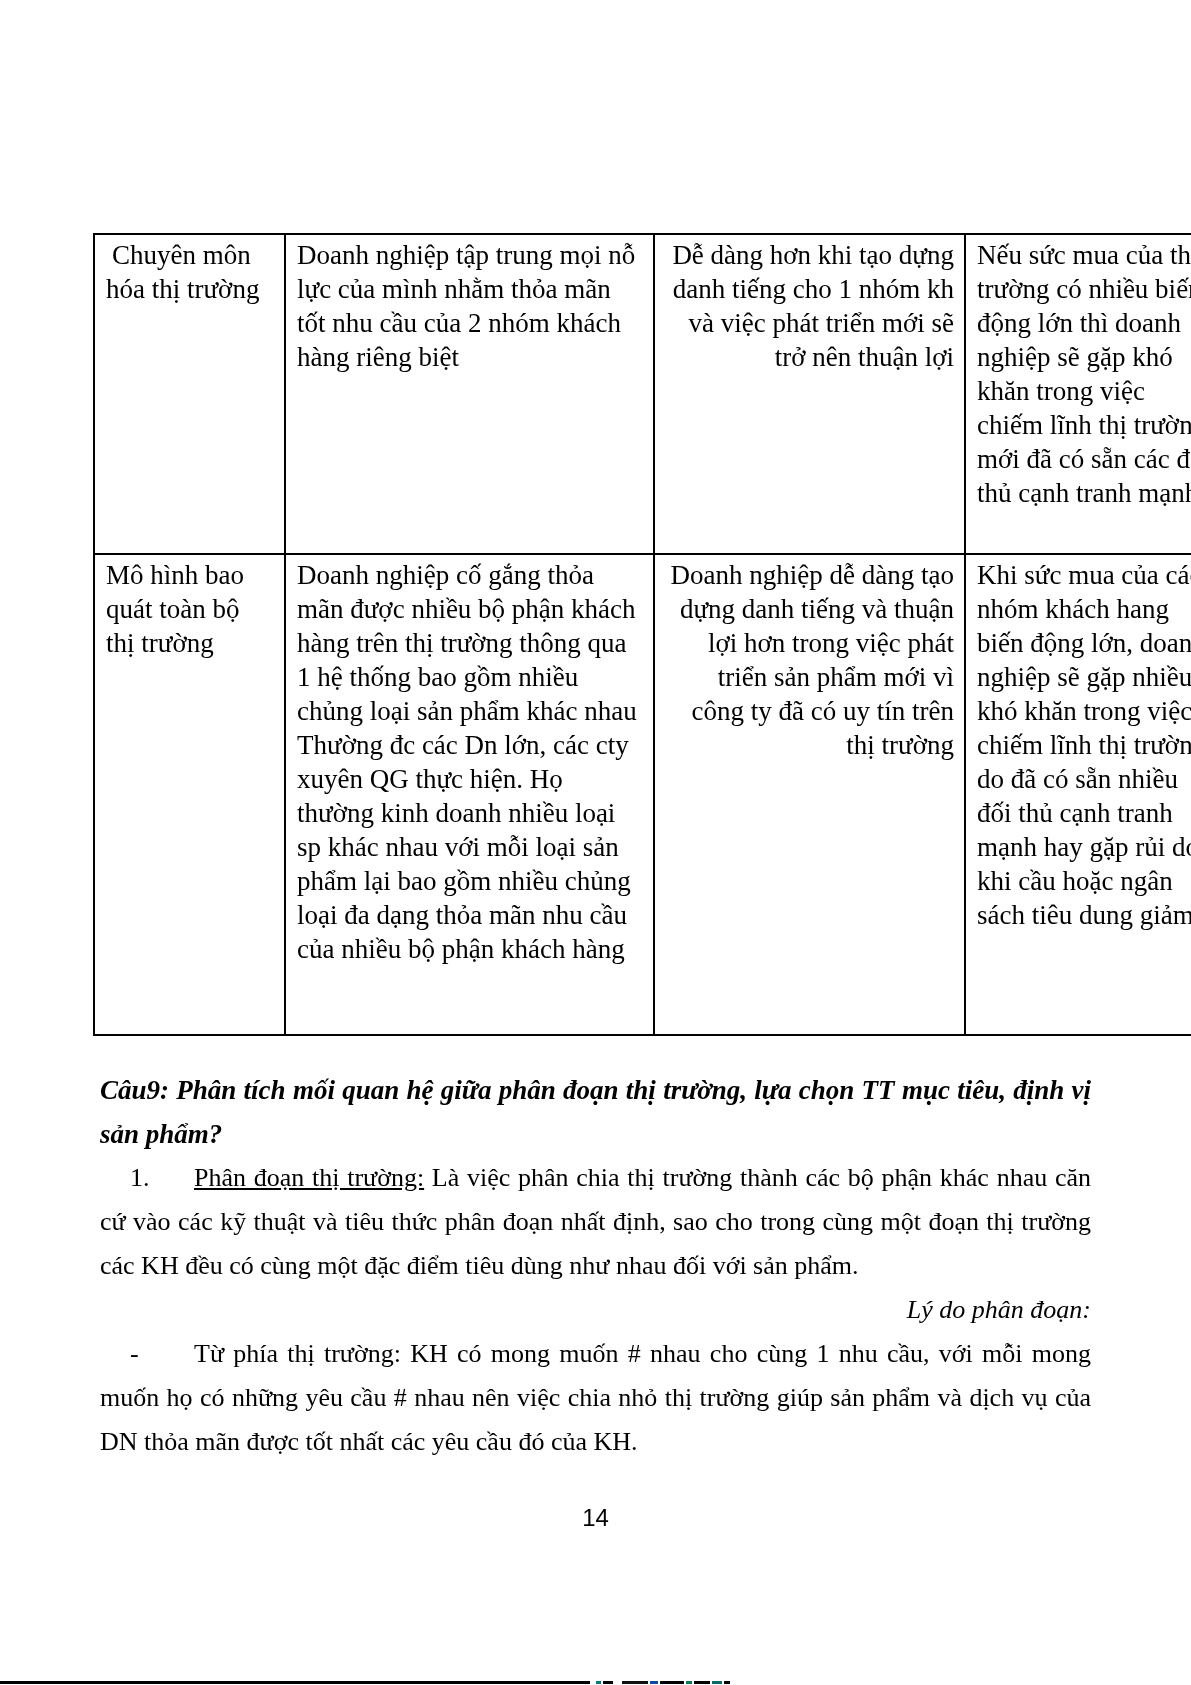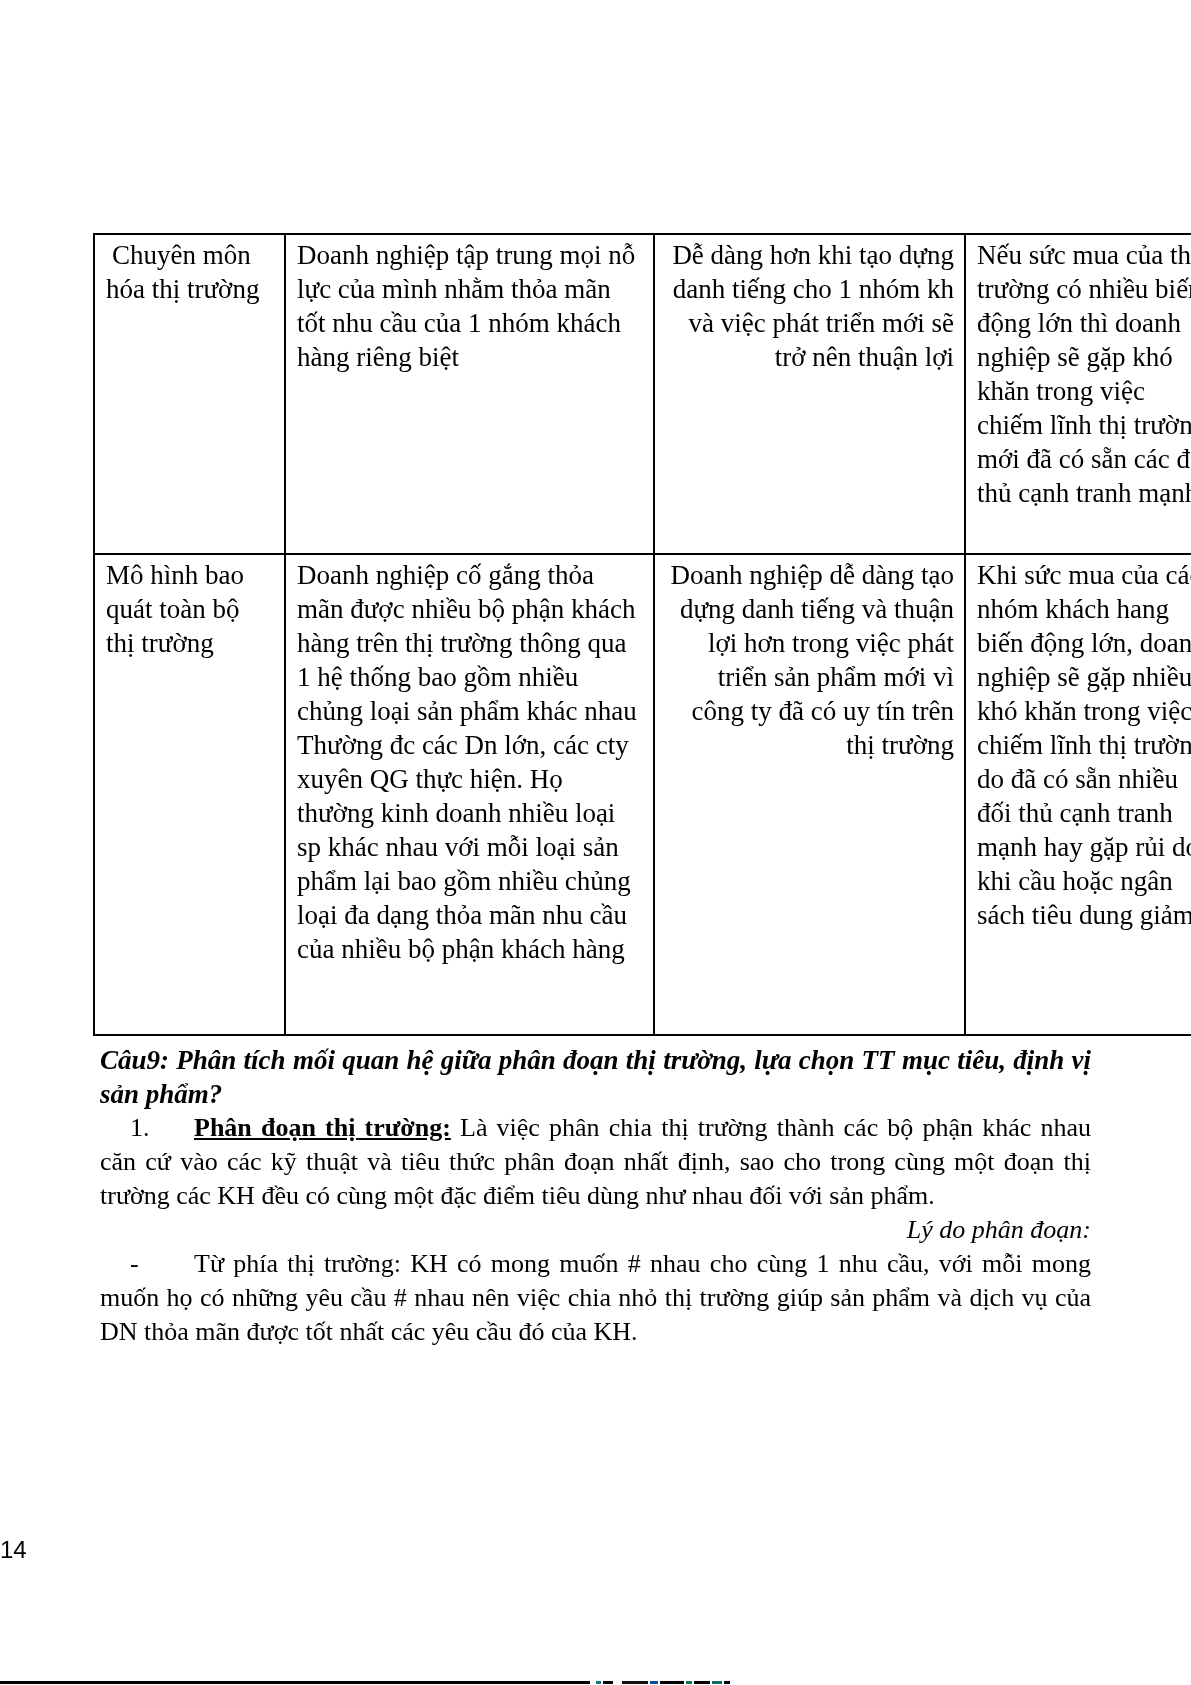--- a/index.html
+++ b/index.html
@@ -33,46 +33,47 @@
   .col-adv    { width: 288px; text-align: right; }
   .col-dis    { width: 236px; }
   .row-1 td { height: 312px; }
   .row-2 td { height: 473px; }
   .indent-first { text-indent: 6px; }
   .cell-par { margin: 0; }
 
   
   .text-block {
     position: absolute;
-    left: 100px; top: 1043px;
+    left: 100px; top: 1068px;
     width: 991px;
     font-size: 26px;
-    line-height: 34px;
+    line-height: 44px;
   }
   .text-block p { margin: 0; padding: 0; }
   .heading {
     font-weight: bold;
     font-style: italic;
     font-size: 27px;
     text-align: justify;
   }
   .para { text-align: justify; }
   .marker {
     display: inline-block;
     margin-left: 30px;
     width: 64px;
   }
-  .lead-underline { text-decoration: underline; font-weight: bold; }
+  .lead-underline { text-decoration: underline; }
   .italic-line { font-style: italic; text-align: right; }
 
   
   .page-number {
     position: absolute;
-    left: 0; top: 1536px;
+    left: 0; top: 1504px;
     width: 1191px;
+    text-align: center;
     font-family: "Liberation Sans", "DejaVu Sans", sans-serif;
     font-size: 24px;
   }
 
   
   .bottom-artifact {
     position: absolute;
     left: 0; top: 1681px;
     width: 1191px; height: 4px;
   }
@@ -84,21 +85,21 @@
 </style>
 </head>
 <body>
 
 <div class="page">
 
   <table class="doc-table">
     <tbody>
       <tr class="row-1">
         <td class="col-method indent-first">Chuyên môn hóa thị trường</td>
-        <td class="col-desc">Doanh nghiệp tập trung mọi nỗ lực của mình nhằm thỏa mãn tốt nhu cầu của 1 nhóm khách hàng riêng biệt</td>
+        <td class="col-desc">Doanh nghiệp tập trung mọi nỗ lực của mình nhằm thỏa mãn tốt nhu cầu của 2 nhóm khách hàng riêng biệt</td>
         <td class="col-adv">Dễ dàng hơn khi tạo dựng danh tiếng cho 1 nhóm kh và việc phát triển mới sẽ trở nên thuận lợi</td>
         <td class="col-dis">Nếu sức mua của thị trường có nhiều biến động lớn thì doanh nghiệp sẽ gặp khó khăn trong việc chiếm lĩnh thị trường mới đã có sẵn các đối thủ cạnh tranh mạnh</td>
       </tr>
       <tr class="row-2">
         <td class="col-method">Mô hình bao quát toàn bộ thị trường</td>
         <td class="col-desc">
           <p class="cell-par">Doanh nghiệp cố gắng thỏa mãn được nhiều bộ phận khách hàng trên thị trường thông qua 1 hệ thống bao gồm nhiều chủng loại sản phẩm khác nhau</p>
           <p class="cell-par">Thường đc các Dn lớn, các cty xuyên QG thực hiện. Họ thường kinh doanh nhiều loại sp khác nhau với mỗi loại sản phẩm lại bao gồm nhiều chủng loại đa dạng thỏa mãn nhu cầu của nhiều bộ phận khách hàng</p>
         </td>
         <td class="col-adv">Doanh nghiệp dễ dàng tạo dựng danh tiếng và thuận lợi hơn trong việc phát triển sản phẩm mới vì công ty đã có uy tín trên thị trường</td>

